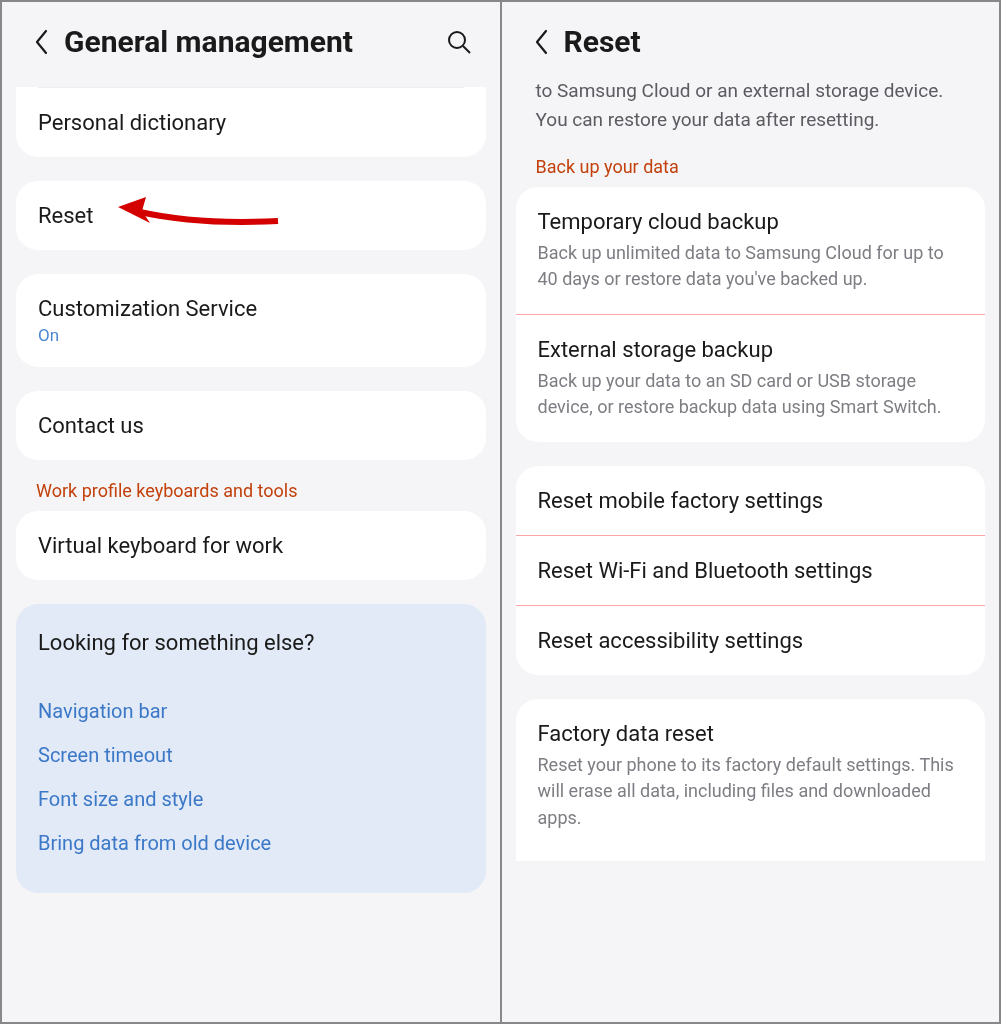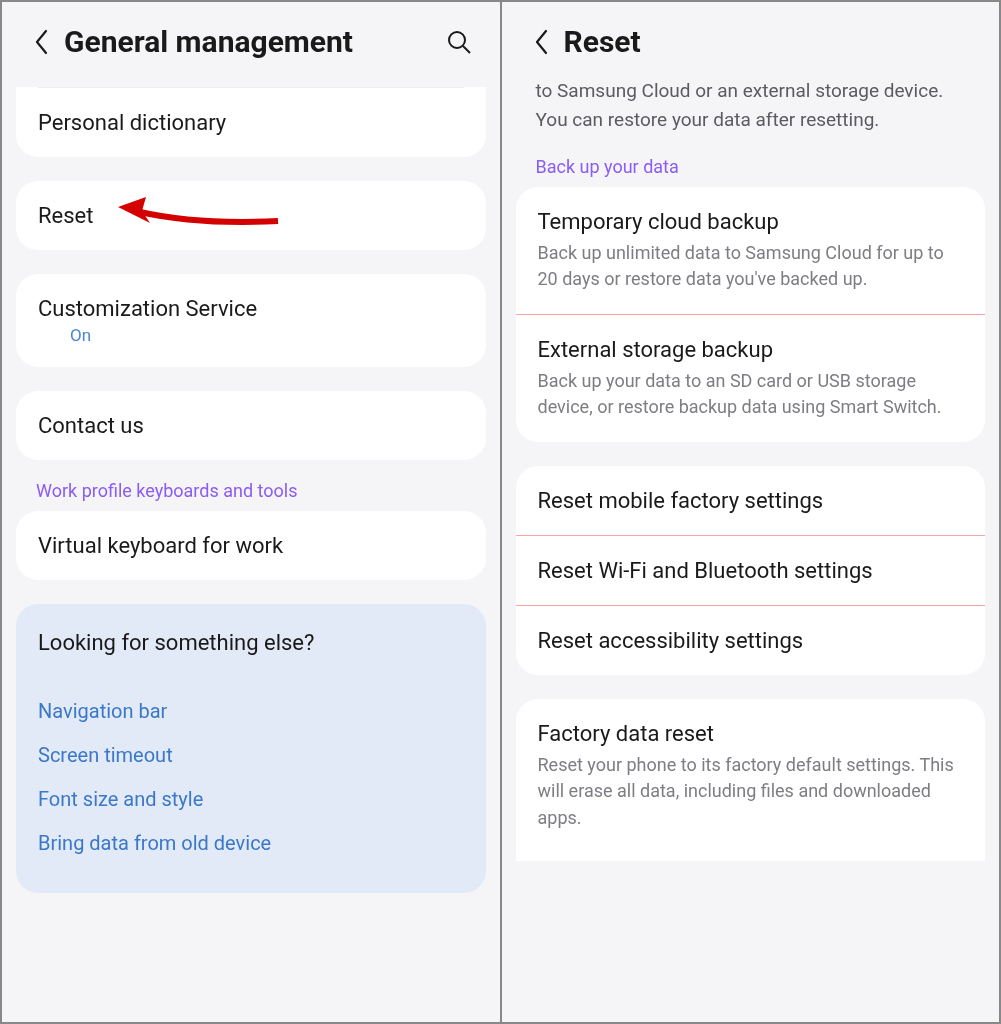--- a/index.html
+++ b/index.html
@@ -61,25 +61,24 @@
       content:"";
       display:block;
       border-top:1px solid #eee;
       margin: 0 22px 0;
     }
     .gap { height: 24px; }
     .subtext {
       font-size: 17px;
       color:#4b87d1;
       margin-top:4px;
-      margin-left:32px;
     }
     .section-label {
       font-size:18px;
-      color:#8b5cf6;
+      color:#c2410c;
       margin: 20px 34px 10px;
     }
     .looking-card {
       background:#e1eaf6;
       border-radius:22px;
       margin: 0 14px;
       padding: 26px 22px 28px;
     }
     .looking-title {
       font-size:22px;
@@ -202,21 +201,21 @@
     <div class="header-title">Reset</div>
   </div>
 
   <div class="intro">to Samsung Cloud or an external storage device. You can restore your data after resetting.</div>
 
   <div class="section-label" style="margin-top:10px;">Back up your data</div>
 
   <div class="card">
     <div class="row">
       <div class="row-title">Temporary cloud backup</div>
-      <div class="desc">Back up unlimited data to Samsung Cloud for up to 20 days or restore data you've backed up.</div>
+      <div class="desc">Back up unlimited data to Samsung Cloud for up to 40 days or restore data you've backed up.</div>
     </div>
     <div class="row">
       <div class="row-title">External storage backup</div>
       <div class="desc">Back up your data to an SD card or USB storage device, or restore backup data using Smart Switch.</div>
     </div>
   </div>
 
   <div class="gap"></div>
 
   <div class="card" style="position:relative;">

